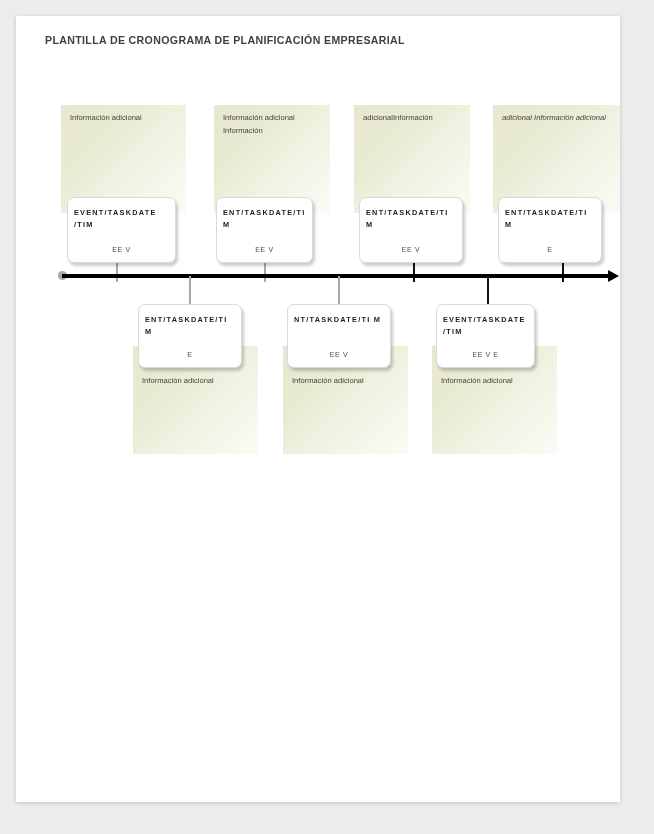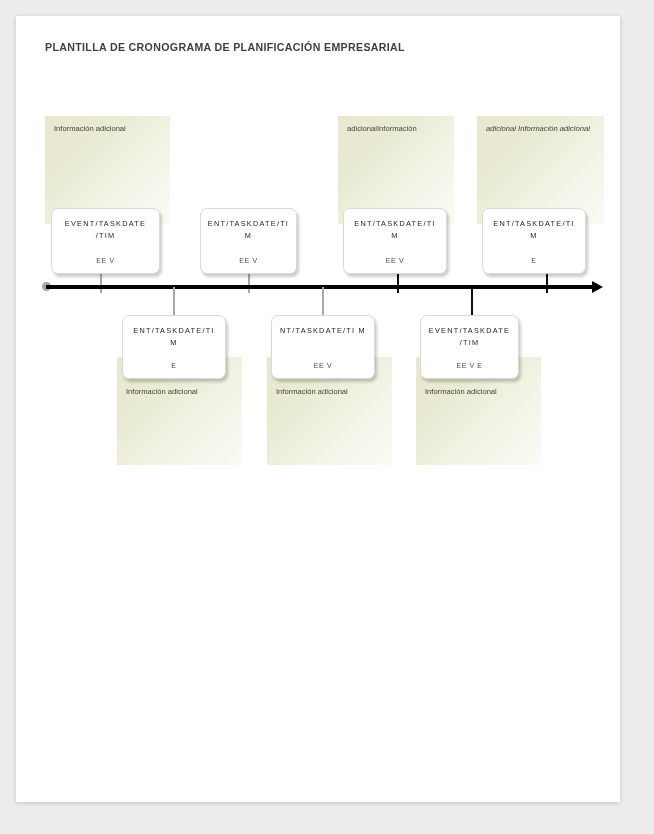--- a/index.html
+++ b/index.html
@@ -18,36 +18,35 @@
     left: 16px;
     top: 16px;
     width: 604px;
     height: 786px;
     background: #ffffff;
     box-shadow: 0 1px 4px rgba(0,0,0,0.18);
   }
   #doc-title {
     position: absolute;
     left: 29px;
-    top: 25px;
+    top: 18px;
     font-size: 10.6px;
     font-weight: bold;
     letter-spacing: 0.35px;
     color: #3f3f3f;
     white-space: nowrap;
   }
 
   
   #timeline-canvas {
     position: absolute;
-    left: 0;
+    left: 16px;
     top: 0;
     width: 552px;
     height: 786px;
-    margin-top: 11px;
   }
 
   
   .note-card {
     position: absolute;
     background:
       linear-gradient(135deg, #e7e8cf 0%, #e9ead2 30%, #f2f3e4 62%, #fbfbf6 100%);
     box-sizing: border-box;
   }
   .note-text {
@@ -104,23 +103,23 @@
     border: 1px solid #d9d9d9;
     border-radius: 7px;
     box-shadow: 2px 3px 3px rgba(0,0,0,0.20);
     box-sizing: border-box;
   }
   .event-title {
     position: absolute;
     left: 6px;
     right: 6px;
     top: 9px;
-    text-align: center;
+    text-align: left;
     font-size: 7.3px;
-    font-weight: normal;
+    font-weight: bold;
     letter-spacing: 1.25px;
     line-height: 11.5px;
     color: #1d1d1d;
   }
   .event-sub {
     position: absolute;
     left: 6px;
     right: 6px;
     bottom: 9px;
     text-align: center;
@@ -148,20 +147,23 @@
 <div id="page">
 
   <div id="doc-title">PLANTILLA DE CRONOGRAMA DE PLANIFICACIÓN EMPRESARIAL</div>
 
   <div id="timeline-canvas">
 
     <div class="note-card" style="left:29px; top:89px; width:125px; height:108px;">
       <div class="note-text">Información adicional</div>
     </div>
 
+    <div class="note-card" style="left:182px; top:89px; width:116px; height:108px;">
+      <div class="note-text">Información adicional Información</div>
+    </div>
 
     <div class="note-card" style="left:322px; top:89px; width:116px; height:108px;">
       <div class="note-text">adicionalInformación</div>
     </div>
 
     <div class="note-card" style="left:461px; top:89px; width:127px; height:108px;font-style:italic;">
       <div class="note-text">adicional Información adicional</div>
     </div>
 
     <div class="connector gray" style="left:84px; top:240px; height:26px;"></div>

